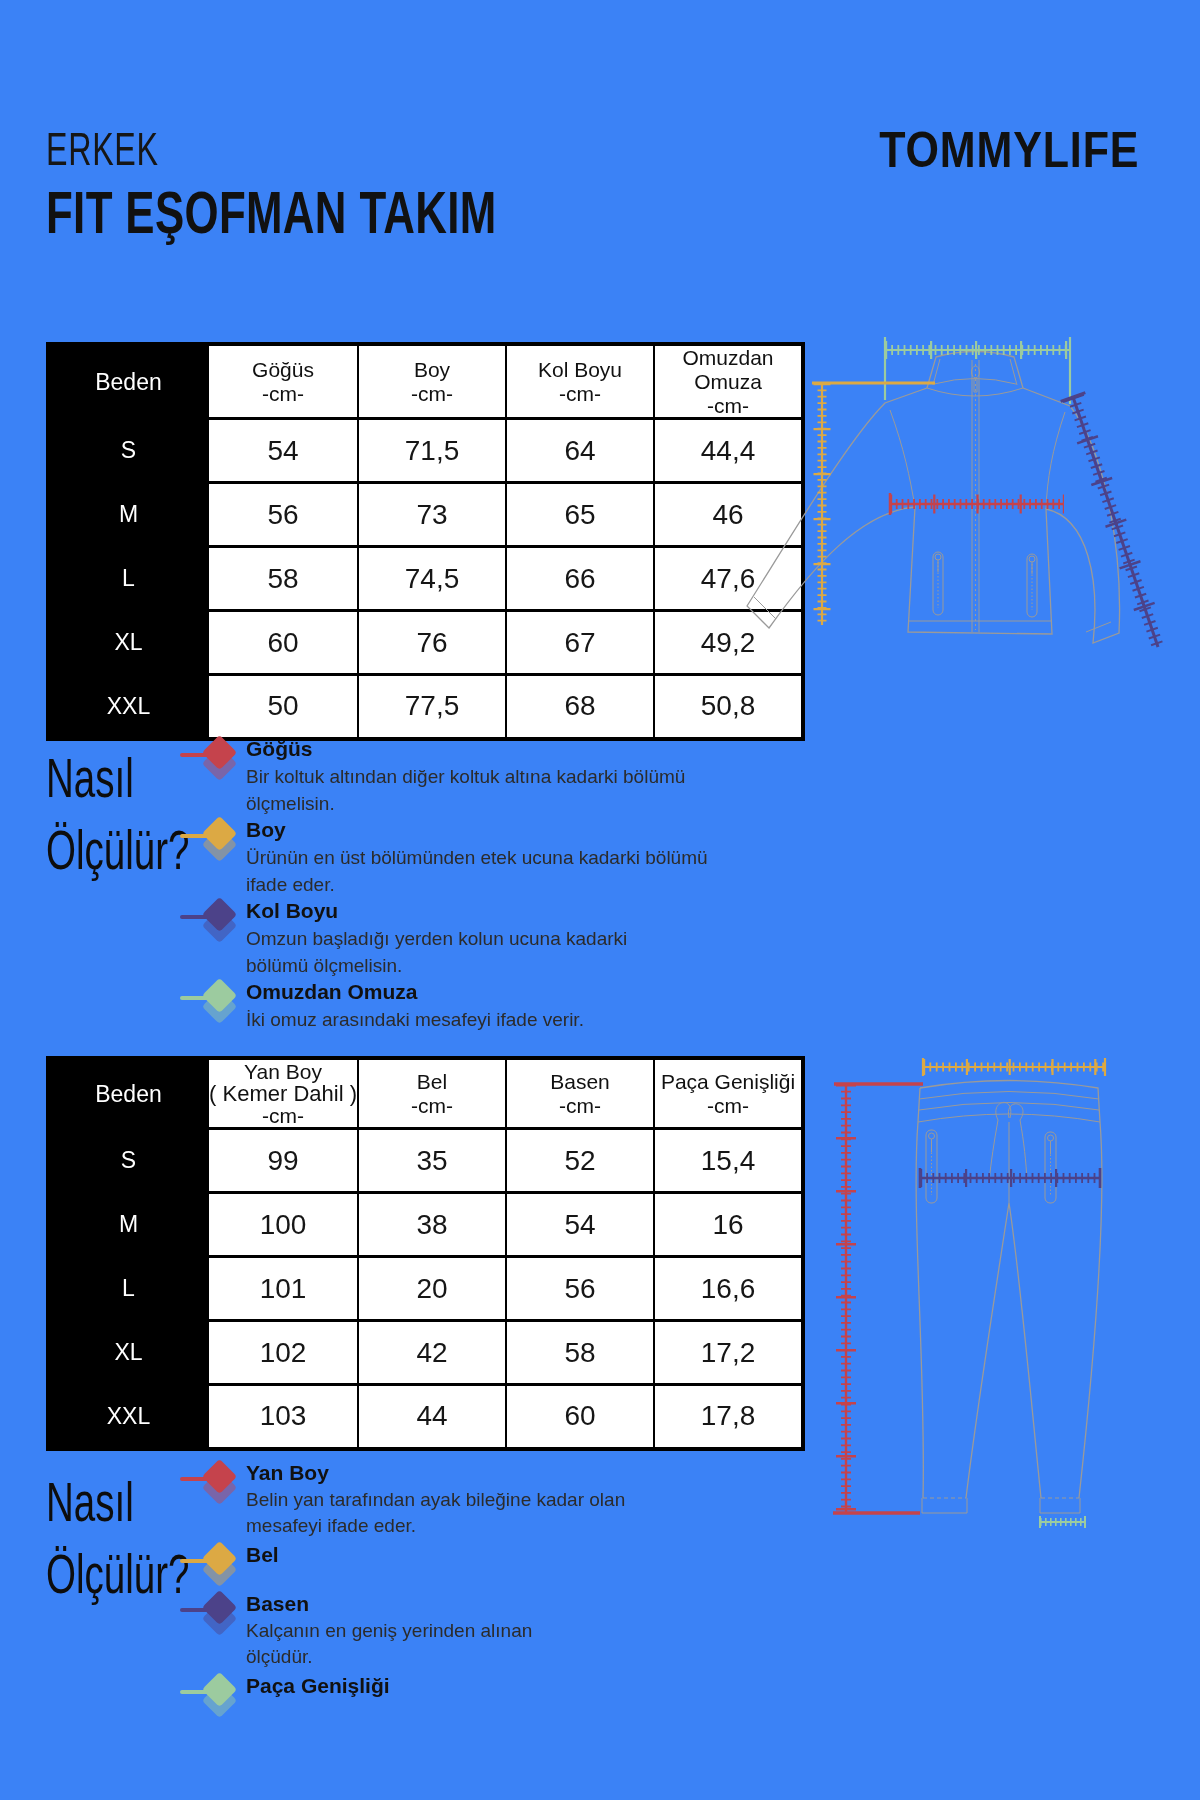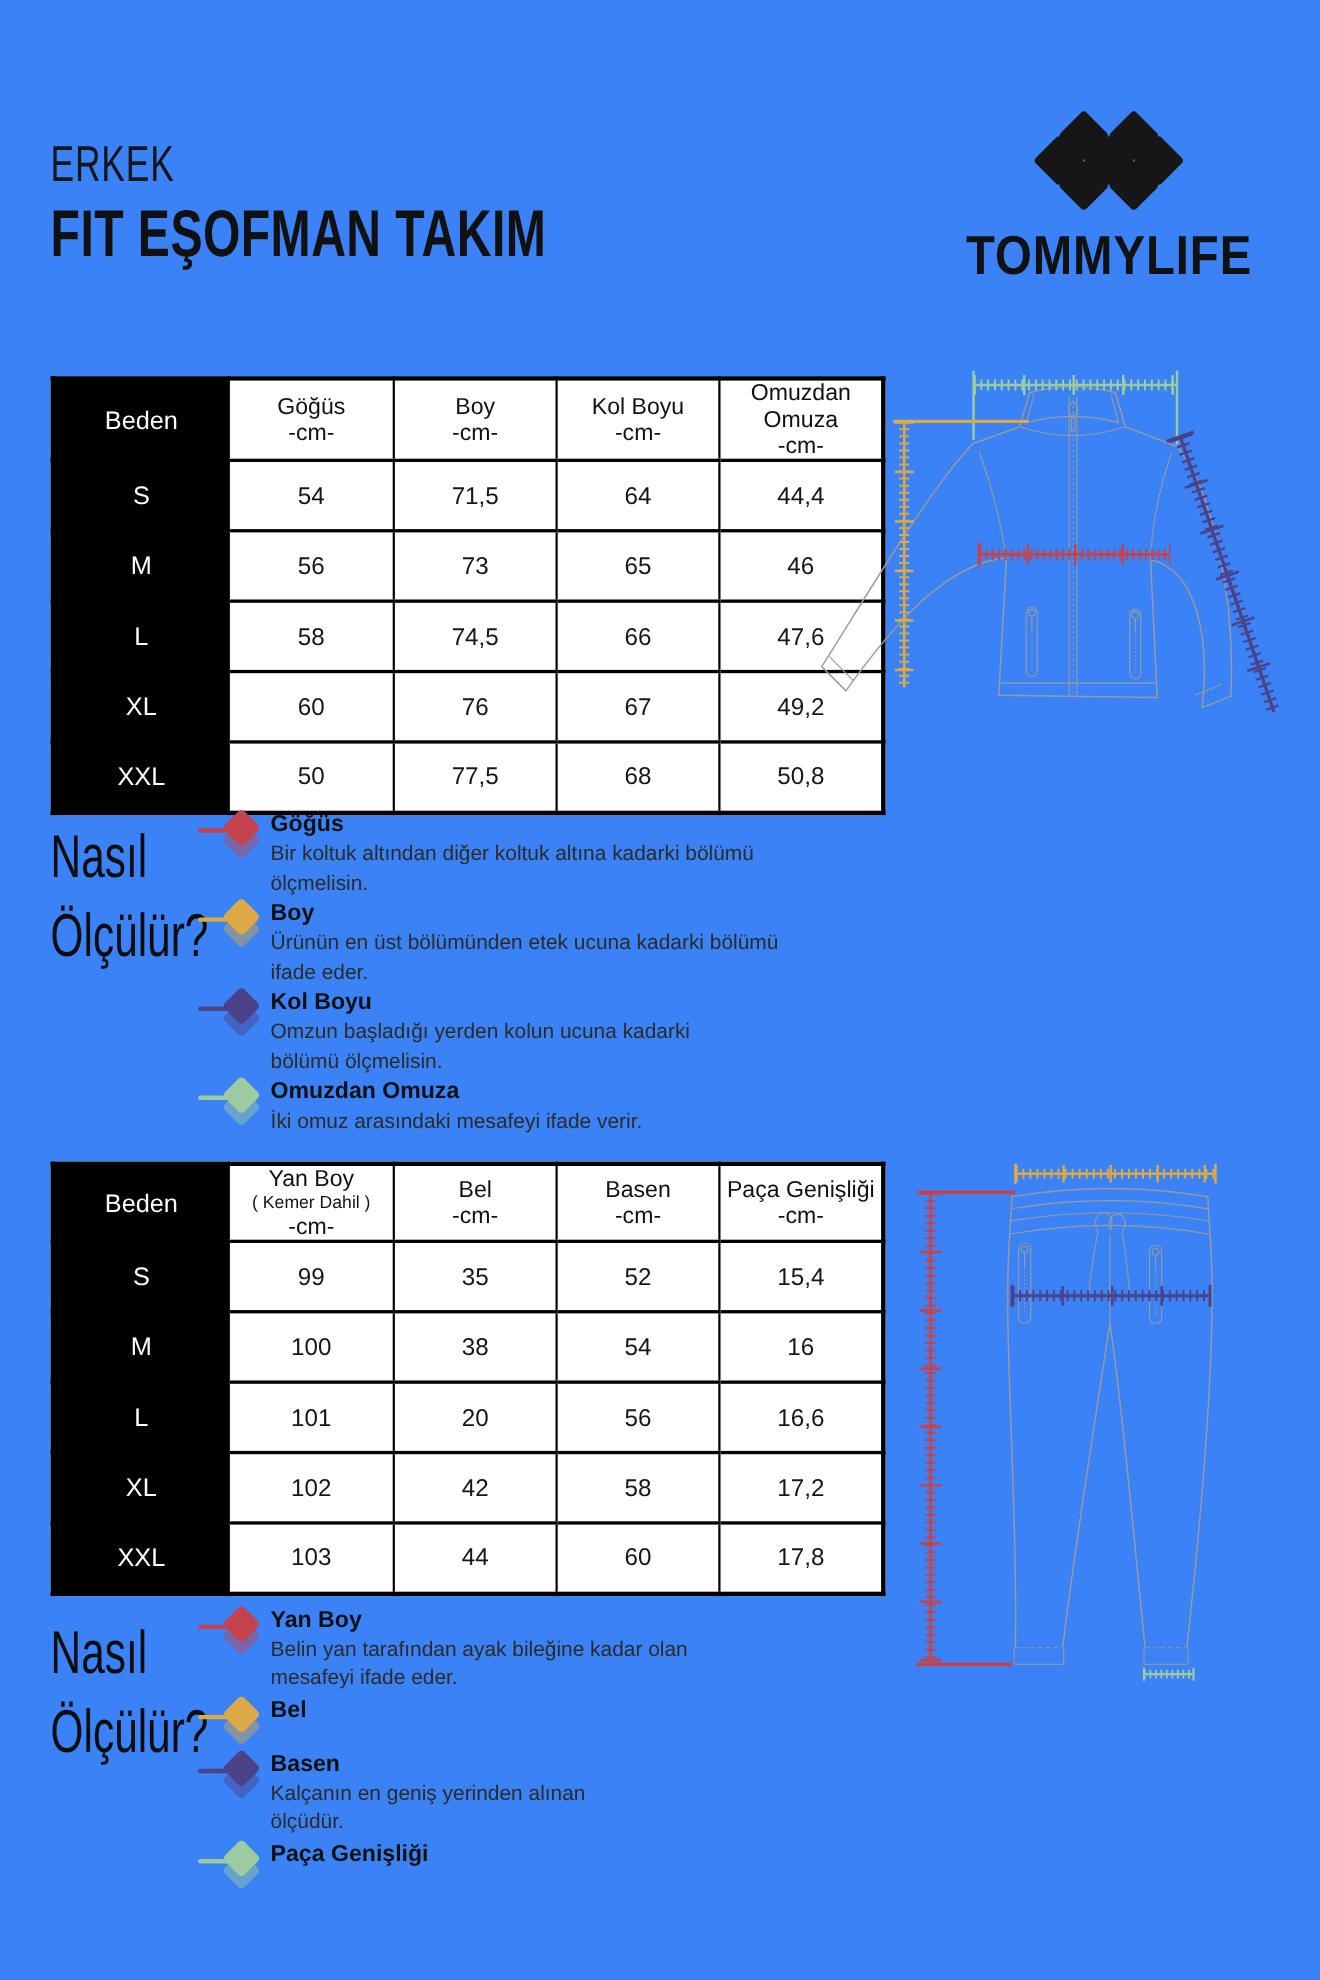--- a/index.html
+++ b/index.html
@@ -4,37 +4,37 @@
 <style>
   html,body{margin:0;padding:0;background:#fff;}
   .sheet{position:relative;width:1200px;height:1800px;background:#3b82f6;overflow:hidden;
          font-family:"Liberation Sans",sans-serif;color:#1a1a1a;}
 
   
   .hdr-cat{position:absolute;left:46px;top:122px;font-size:46px;font-weight:400;color:#161616;
            transform:scaleX(.70);transform-origin:left top;letter-spacing:1px;white-space:nowrap;}
   .hdr-title{position:absolute;left:46px;top:178px;font-size:60px;font-weight:700;color:#111;
            transform:scaleX(.73);transform-origin:left top;letter-spacing:.5px;white-space:nowrap;}
-  .logo{position:absolute;left:858px;top:96px;width:300px;display:flex;flex-direction:column;align-items:center;}
+  .logo{position:absolute;left:858px;top:96px;width:300px;display:flex;flex-direction:row;align-items:center;}
   .logo svg{width:152px;height:100px;}
   .brand-name{margin-top:7px;font-size:50px;font-weight:700;color:#111;
            transform:scaleX(.86);transform-origin:center top;letter-spacing:1px;white-space:nowrap;}
 
   
   .size-table{position:absolute;border-collapse:collapse;table-layout:fixed;background:#fff;
               border:4px solid #000;}
   .size-table th,.size-table td{border:2px solid #000;border-top-width:3px;border-bottom-width:3px;
               text-align:center;vertical-align:middle;padding:0;}
   .size-table thead th{height:66px;font-weight:400;font-size:21px;line-height:24px;color:#111;}
   .size-table tbody tr{height:64px;}
-  .size-table tbody td{font-size:22px;color:#161616;}
+  .size-table tbody td{font-size:28px;color:#161616;}
   .col-size{background:#000;color:#fff !important;}
   .size-table thead .col-size{font-size:23px;color:#fff;}
   .size-table tbody .col-size{font-size:23px;}
-  .h-sub{font-size:16px;line-height:20px;text-align:center;}
+  .h-sub{font-size:22px;line-height:20px;text-align:center;}
   .h-unit{font-size:21px;line-height:23px;}
 
   
   .measure{position:absolute;width:700px;}
   .m-title{position:absolute;left:0;top:6px;font-size:55px;font-weight:400;color:#0d0d0d;
            line-height:72px;transform:scaleX(.70);transform-origin:left top;white-space:nowrap;}
   .m-items{margin-left:134px;}
   .m-item{display:flex;align-items:flex-start;margin-bottom:0;}
   .measure--pants .m-item{margin-bottom:3px;}
   .m-icon{position:relative;width:66px;height:44px;flex-shrink:0;margin-top:2px;}

